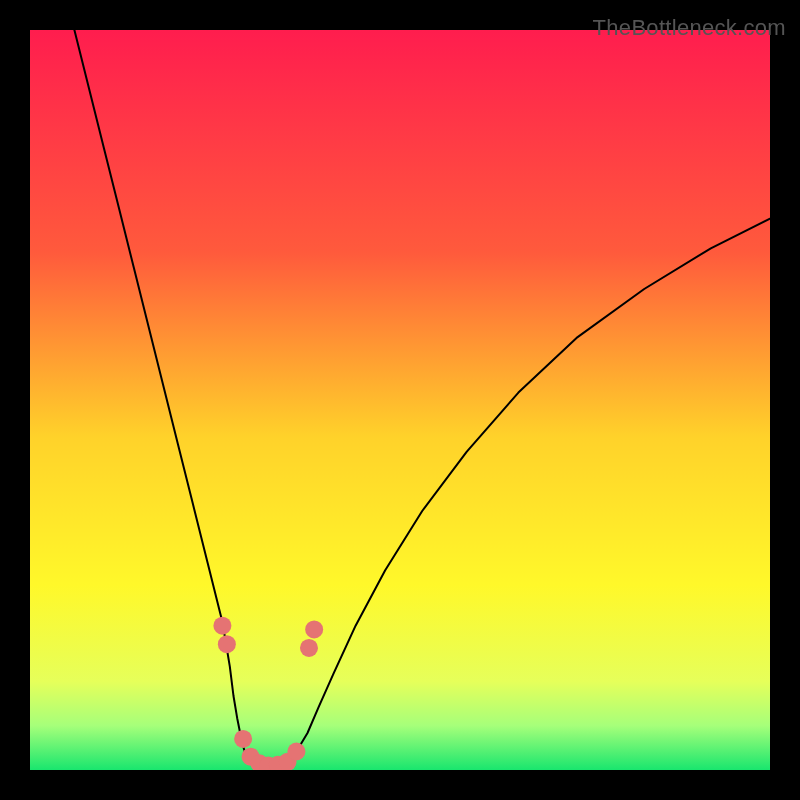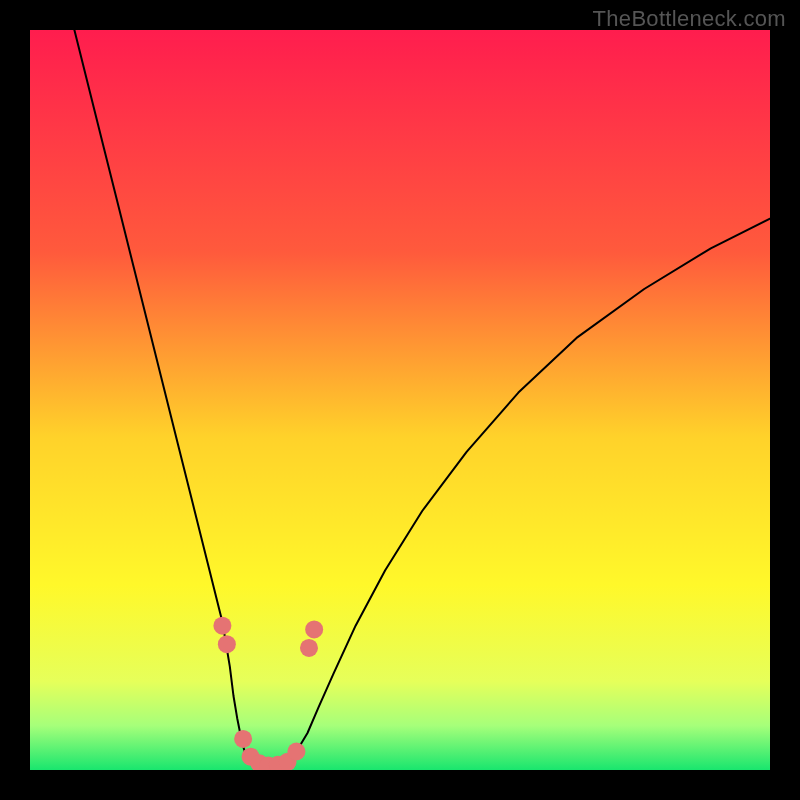--- a/index.html
+++ b/index.html
@@ -19,21 +19,21 @@
   .plot-area {
     position: absolute;
     left: 30px;
     top: 30px;
     width: 740px;
     height: 740px;
     overflow: hidden;
   }
   .attribution {
     position: absolute;
-    top: 6px;
+    top: 15px;
     right: 14px;
     color: #555;
     font-size: 22px;
     font-weight: 500;
     letter-spacing: 0.3px;
     font-family: Arial, sans-serif;
   }
   svg { display: block; }
 </style>
 </head>

